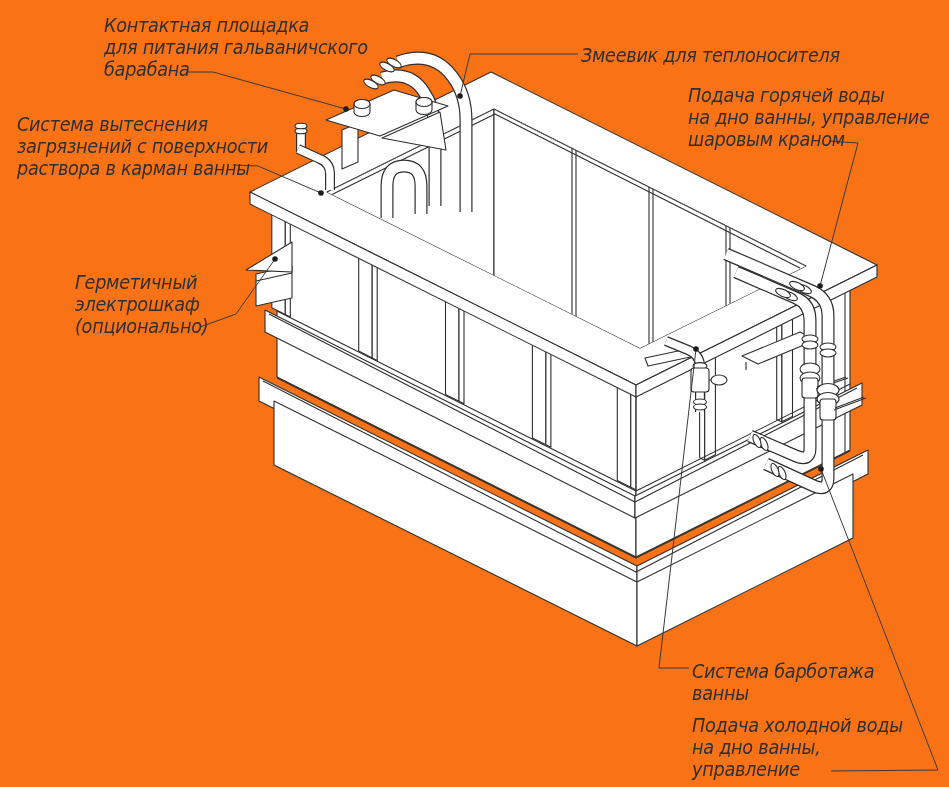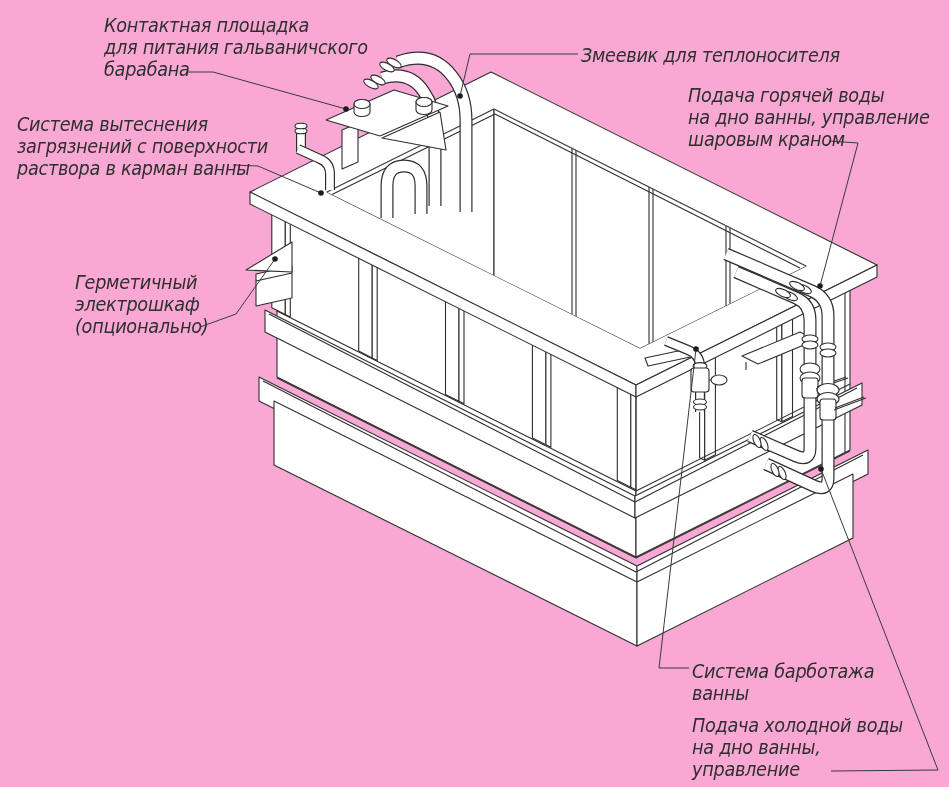--- a/index.html
+++ b/index.html
@@ -1,16 +1,16 @@
 <!DOCTYPE html>
 <html><head>
 <meta charset="utf-8">
 <style>
   html,body{margin:0;padding:0;background:#fff;}
-  .canvas{position:relative;width:949px;height:787px;background:#f9a8d4;overflow:hidden;
+  .canvas{position:relative;width:949px;height:787px;background:#f97316;overflow:hidden;
           font-family:"DejaVu Sans",sans-serif;}
   .drawing{position:absolute;left:0;top:0;}
   .callout{position:absolute;white-space:pre-line;font-style:italic;font-size:19px;
            line-height:22px;color:#2f2f2f;letter-spacing:-0.3px;transform:scaleX(0.93);
            transform-origin:left top;}
   
   .ln{fill:none;stroke:#2e2e2e;stroke-width:1.1;stroke-linejoin:round;}
   .face{fill:#ffffff;stroke:#2e2e2e;stroke-width:1.1;stroke-linejoin:round;}
   .pipe-o{fill:none;stroke:#2e2e2e;stroke-width:13;stroke-linejoin:round;}
   .pipe-i{fill:none;stroke:#ffffff;stroke-width:10.6;stroke-linejoin:round;}

